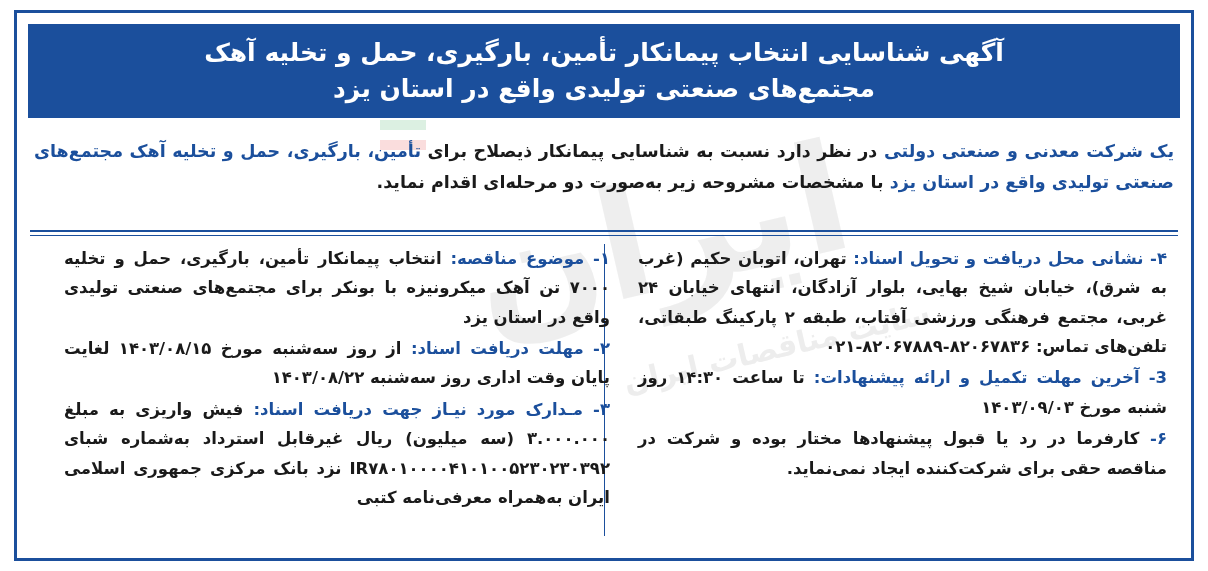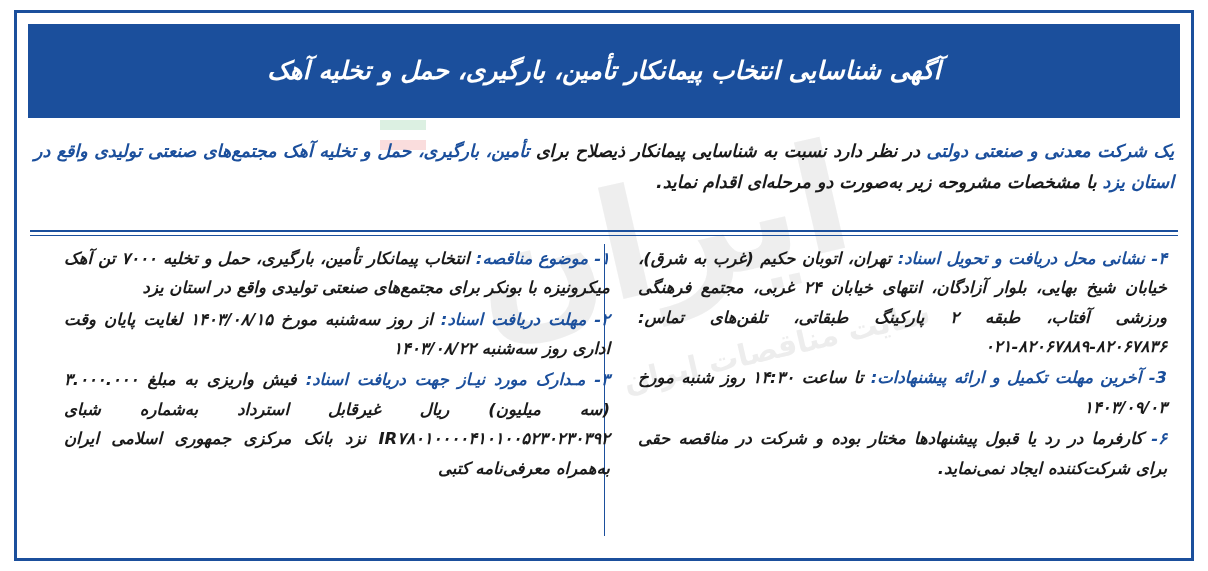--- a/index.html
+++ b/index.html
@@ -29,21 +29,20 @@
     box-sizing: border-box;
     background: transparent;
   }
   .inner {
     position: absolute;
     left: 20px;
     top: 16px;
     width: 1168px;
     height: 539px;
     box-sizing: border-box;
-    font-style: italic;
   }
   
   .header-band {
     position: absolute;
     left: 8px;
     top: 8px;
     width: 1152px;
     height: 94px;
     background: #1b4f9c;
     color: #ffffff;
@@ -187,20 +186,21 @@
     <div class="wm-text wm1">ایران</div>
     <div class="wm-text wm2">سایت مناقصات ایران</div>
   </div>
 
   <div class="frame"></div>
 
   <div class="inner">
 
     <div class="header-band">
       <div class="header-line">آگهی شناسایی انتخاب پیمانکار تأمین، بارگیری، حمل و تخلیه آهک</div>
+      <div class="header-line">مجتمع‌های صنعتی تولیدی واقع در استان یزد</div>
     </div>
 
     <div class="intro">
       <span class="blue">یک شرکت معدنی و صنعتی دولتی</span><span class="plain"> در نظر دارد نسبت به شناسایی پیمانکار ذیصلاح برای </span><span class="blue">تأمین، بارگیری، حمل و تخلیه</span> <span class="blue">آهک مجتمع‌های صنعتی تولیدی واقع در استان یزد</span><span class="plain"> با مشخصات مشروحه زیر به‌صورت دو مرحله‌ای اقدام نماید.</span>
     </div>
 
     <div class="rule r1"></div>
     <div class="rule r2"></div>
     <div class="divider"></div>
 

